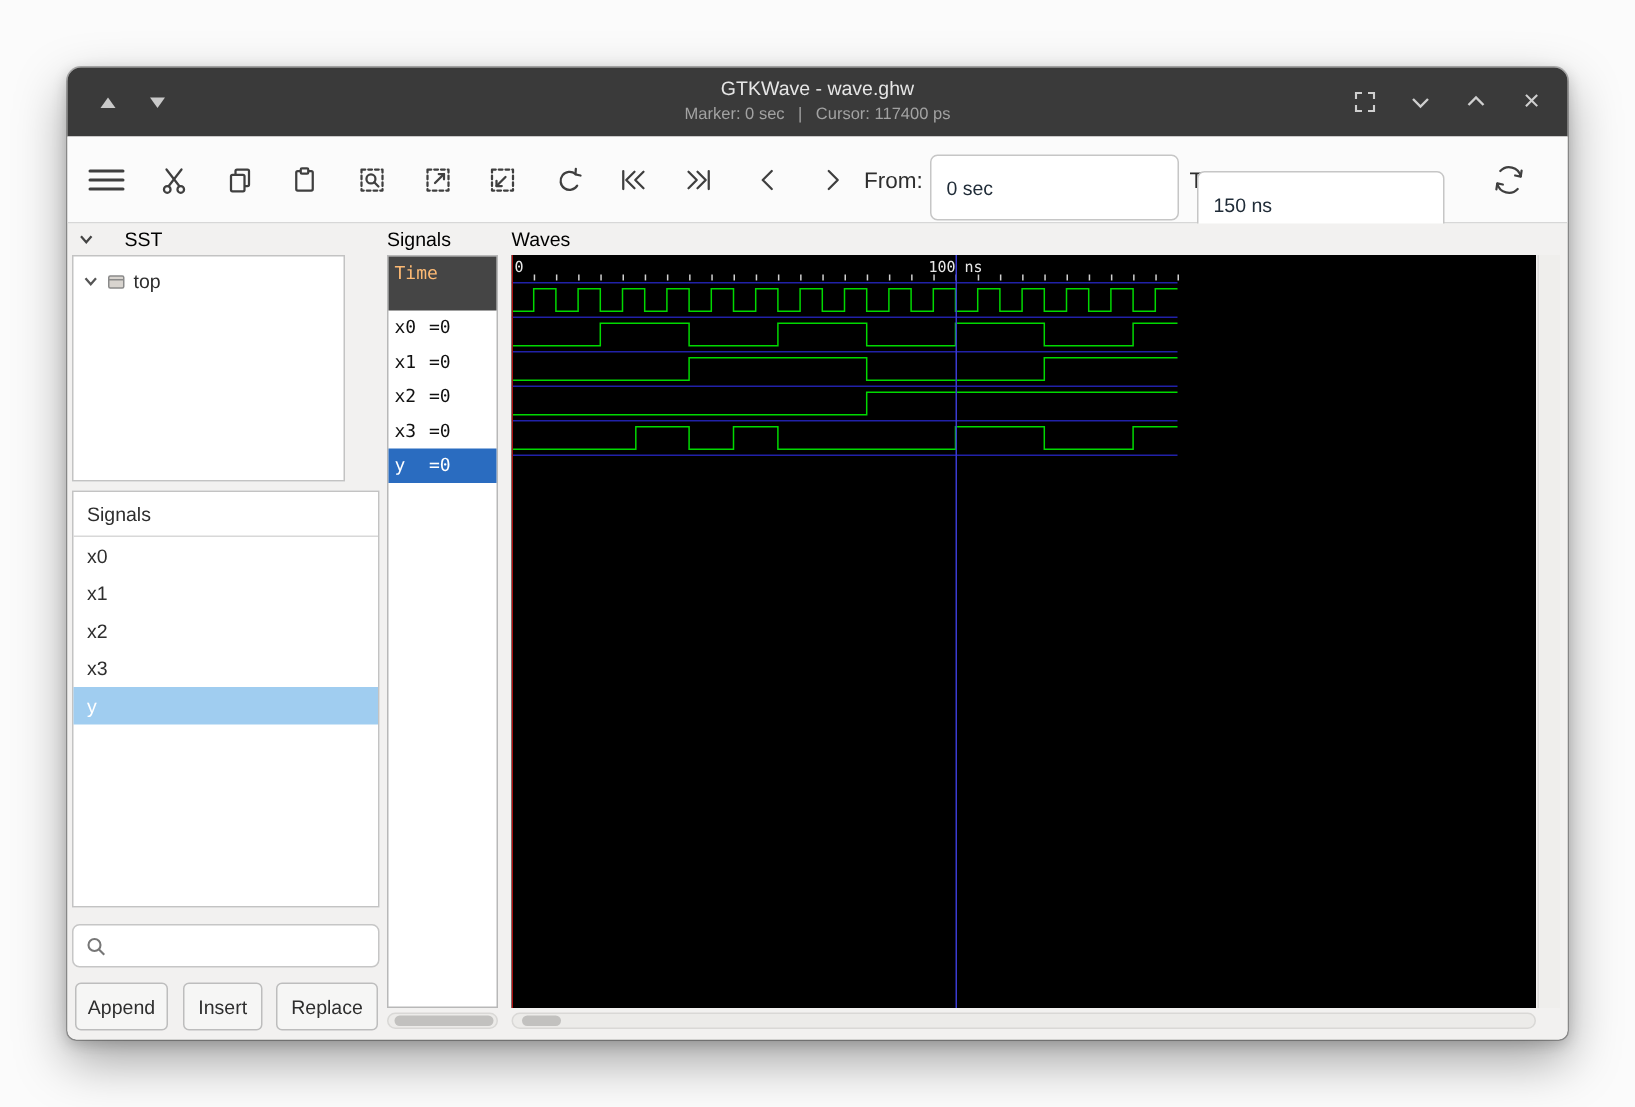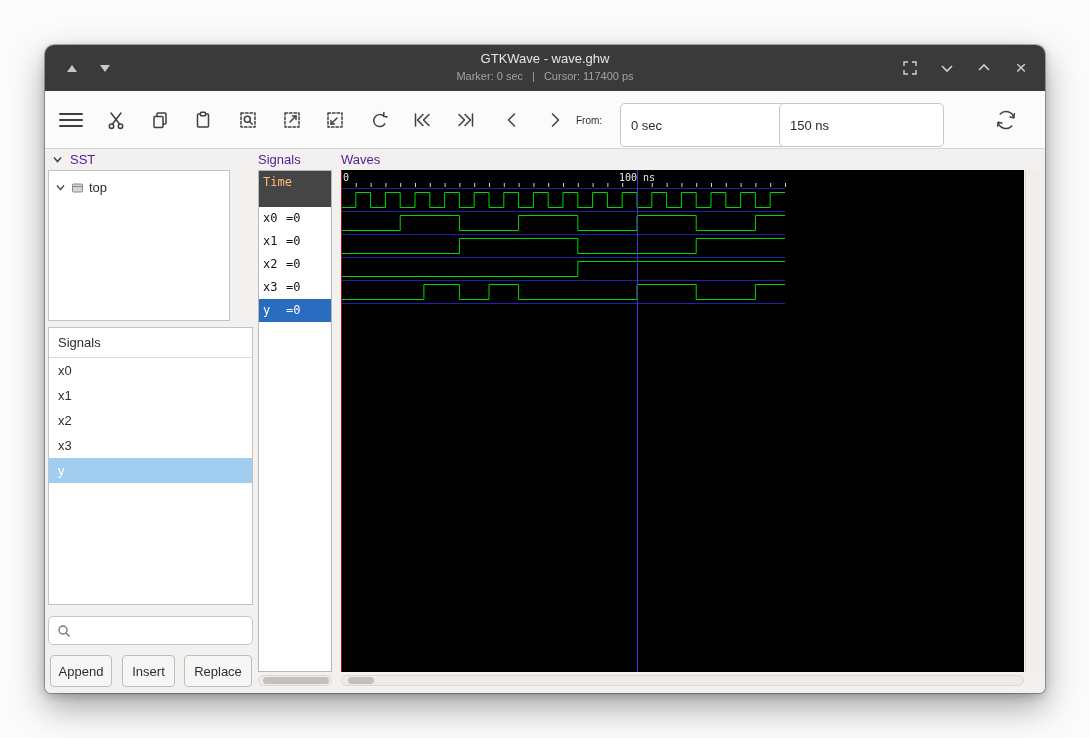--- a/index.html
+++ b/index.html
@@ -19,27 +19,27 @@
   .tri-up { left:22px; border-left:5px solid transparent; border-right:5px solid transparent; border-bottom:7px solid #c9c9c9; }
   .tri-down { left:55px; border-left:5px solid transparent; border-right:5px solid transparent; border-top:7px solid #c9c9c9; }
   .win-controls { position:absolute; right:14px; top:0; height:46px; display:flex; align-items:center; gap:17px; }
   .win-btn { display:flex; align-items:center; justify-content:center; width:20px; height:20px; color:#cfcfcf; cursor:pointer; }
   .close-x { font-size:19px; line-height:18px; }
 
   
   .toolbar { position:absolute; left:0; top:46px; right:0; height:58px; background:#fbfbfb; border-bottom:1px solid #d7d7d7; }
   .tbtn { position:absolute; top:13px; width:32px; height:32px; display:flex; align-items:center; justify-content:center; border-radius:4px; cursor:pointer; }
   .tbtn svg { stroke:#3f3f3f; fill:none; stroke-width:1.5; stroke-linecap:round; stroke-linejoin:round; }
-  .tlabel { position:absolute; top:0; height:58px; display:flex; align-items:center; font-size:10px; color:#2e2e2e; }
+  .tlabel { position:absolute; top:0; height:58px; display:flex; align-items:center; font-size:15px; color:#2e2e2e; }
   .tinput { position:absolute; top:12px; height:44px; border:1px solid #c6c6c6; border-radius:5px; background:#fff;
             font-size:13px; color:#202c38; padding:0 10px; font-family:"Liberation Sans",sans-serif; }
 
   
   .content { position:absolute; left:0; top:104px; right:0; bottom:0; background:#f2f1f0; border-radius:0 0 6px 6px; }
-  .pane-label { position:absolute; font-size:13px; color:#4c1d95; display:flex; align-items:center; gap:7px; }
+  .pane-label { position:absolute; font-size:13px; color:#000000; display:flex; align-items:center; gap:20px; }
 
   .panel { position:absolute; background:#fff; border:1px solid #c3c3c3; }
 
   
   .tree-row { height:24px; display:flex; align-items:center; gap:5px; font-size:13px; color:#2e2e2e; padding-left:6px; cursor:pointer; white-space:nowrap; overflow:hidden; }
   .tree-row.selected { background:#3584e4; color:#ffffff; padding-left:20px; }
 
   
   .lp-header { height:30px; line-height:30px; padding-left:9px; font-size:13px; color:#2e2e2e; border-bottom:1px solid #d8d8d8; }
   .list-item { height:25px; line-height:25px; padding-left:9px; font-size:13px; color:#2e2e2e; cursor:pointer; }
@@ -180,21 +180,21 @@
       </span>
       <span class="tbtn" style="left:494px">
         <svg width="20" height="20" viewBox="0 0 20 20">
             <polyline points="7.5,4 13.5,10 7.5,16"></polyline>
           </svg>
       </span>
 
       <span class="tlabel" style="left:531px">From:</span>
       <input class="tinput" style="left: 575px; width: 166px;" value="0 sec">
       <span class="tlabel" style="left:748px">To:</span>
-      <input class="tinput" style="left: 734px; width: 165px;" value="150 ns">
+      <input class="tinput" style="left: 753px; width: 165px; margin-top: 11px;" value="150 ns">
 
       <span class="tbtn" style="left:945px">
         <svg width="24" height="24" viewBox="0 0 24 24">
             <path d="M6.2 6 A8 8 0 0 1 19.8 9.5"></path>
             <polyline points="20.4,5.8 19.8,9.8 16.1,9.0"></polyline>
             <path d="M17.8 18 A8 8 0 0 1 4.2 14.5"></path>
             <polyline points="3.6,18.2 4.2,14.2 7.9,15.0"></polyline>
           </svg>
       </span>
     </div>

